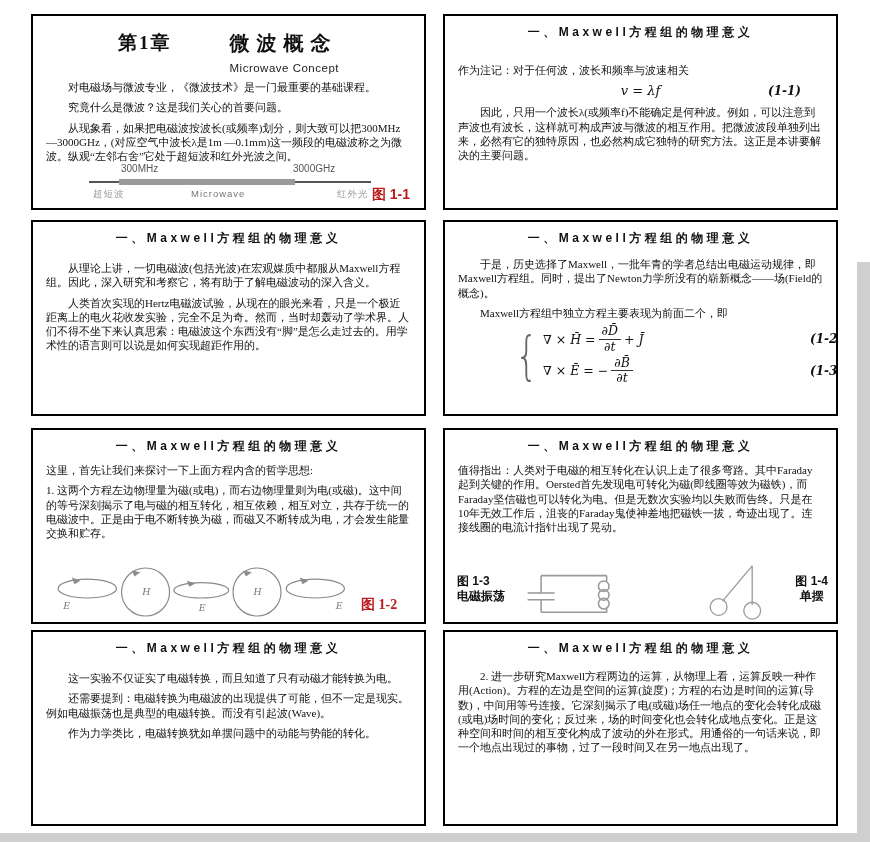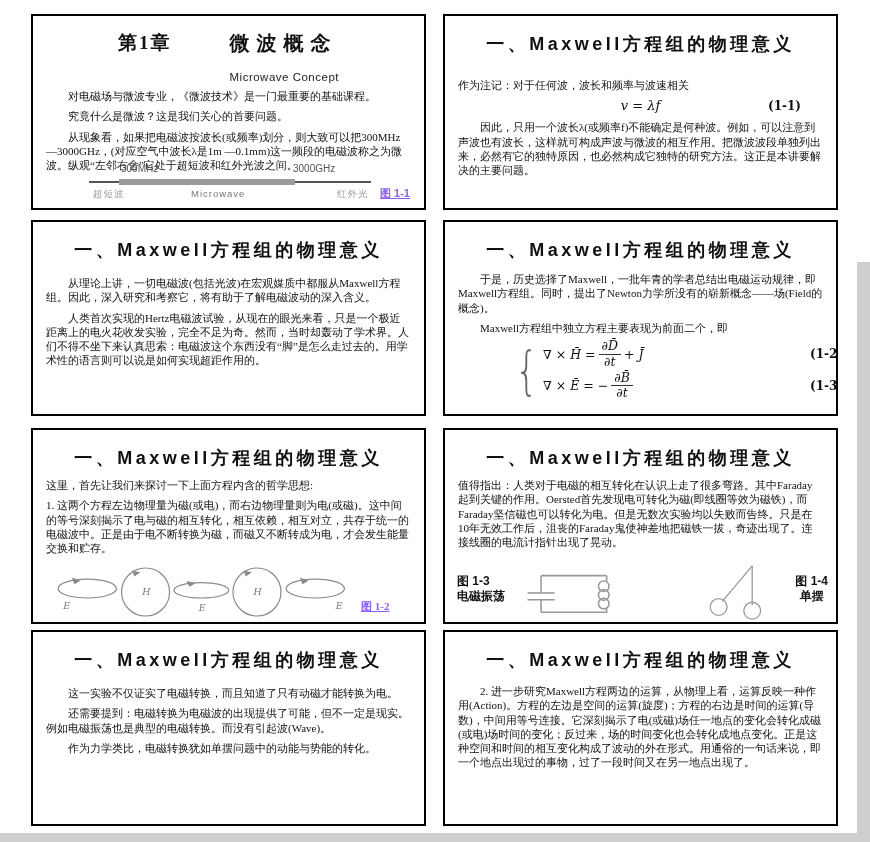--- a/index.html
+++ b/index.html
@@ -8,44 +8,44 @@
     font-family:"Liberation Serif","DejaVu Serif",serif;color:#111;
   }
   .slide{
     position:absolute;width:395px;height:196px;background:#fff;
     border:2px solid #000;box-sizing:border-box;padding:6px 13px;overflow:hidden;
   }
   .col0{left:31px}.col1{left:443px}
   .row0{top:14px}.row1{top:220px}.row2{top:428px}.row3{top:630px}
   .stitle{
     text-align:center;font-family:"Liberation Sans","DejaVu Sans",sans-serif;
-    font-size:18px;font-weight:600;letter-spacing:3.5px;margin-top:10px;white-space:nowrap;
+    font-size:12px;font-weight:600;letter-spacing:3.5px;margin-top:2px;white-space:nowrap;
   }
   .p{font-size:11px;line-height:1.3;margin:6px 0 0 0;}
   .ind{text-indent:2em;}
   
   .hdr{display:flex;justify-content:center;align-items:flex-start;gap:58px;margin-top:8px;}
   .chapter{font-size:19px;font-weight:700;letter-spacing:2px;}
   .h-main{text-align:left;}
   .h-title{font-size:20px;font-weight:700;letter-spacing:7px;}
-  .h-sub{font-family:"Liberation Sans","DejaVu Sans",sans-serif;font-size:11.5px;color:#222;margin-top:14px;letter-spacing:.5px;}
+  .h-sub{font-family:"Liberation Sans","DejaVu Sans",sans-serif;font-size:11.5px;color:#222;margin-top:5px;letter-spacing:.5px;}
   
   .scale{position:absolute;left:8px;right:14px;bottom:3px;height:44px;font-family:"Liberation Sans","DejaVu Sans",sans-serif;}
   .scale .axis{position:absolute;left:48px;width:282px;top:20px;height:2px;background:#555;}
   .scale .band{position:absolute;left:78px;width:176px;top:18px;height:6px;background:#9a9a9a;}
   .freq{position:absolute;top:2px;font-size:10px;color:#555;}
   .f-lo{left:80px}.f-hi{left:252px}
   .blabel{position:absolute;top:27px;font-size:9.5px;color:#9a9a9a;letter-spacing:1px;}
   .b-l{left:52px}.b-m{left:150px;color:#777;}.b-r{left:296px}
-  .figcap{font-weight:700;font-size:11px;color:#8b5cf6;text-decoration:underline;}
+  .figcap{font-weight:700;font-size:14px;color:#b91c1c;}
   .scale .figcap{position:absolute;right:0;top:25px;}
   
   .frow{position:relative;text-align:center;margin-top:6px;font-size:13px;}
   .mathi{font-style:italic;font-family:"DejaVu Serif",serif;}
-  .eqno{font-family:"DejaVu Serif",serif;font-weight:600;font-size:12px;}
+  .eqno{font-family:"DejaVu Serif",serif;font-weight:600;font-size:12px;font-style:italic;}
   .frow .eqno{position:absolute;right:22px;top:1px;}
   
   .eqblock{display:flex;align-items:center;margin:2px 0 0 52px;}
   .brace{font-size:52px;font-weight:100;color:#666;line-height:.9;font-family:"DejaVu Sans",sans-serif;transform:scaleX(.7);}
   .eqs{flex:1;}
   .eqrow{display:flex;align-items:center;width:300px;font-size:12.5px;margin:2px 0;}
   .frac{display:inline-flex;flex-direction:column;align-items:center;margin:0 3px;font-style:italic;font-family:"DejaVu Serif",serif;}
   .frac .num{border-bottom:1px solid #333;padding:0 3px;line-height:1.15;}
   .frac .den{line-height:1.15;}
   .eqrow .eqno{margin-left:auto;}

